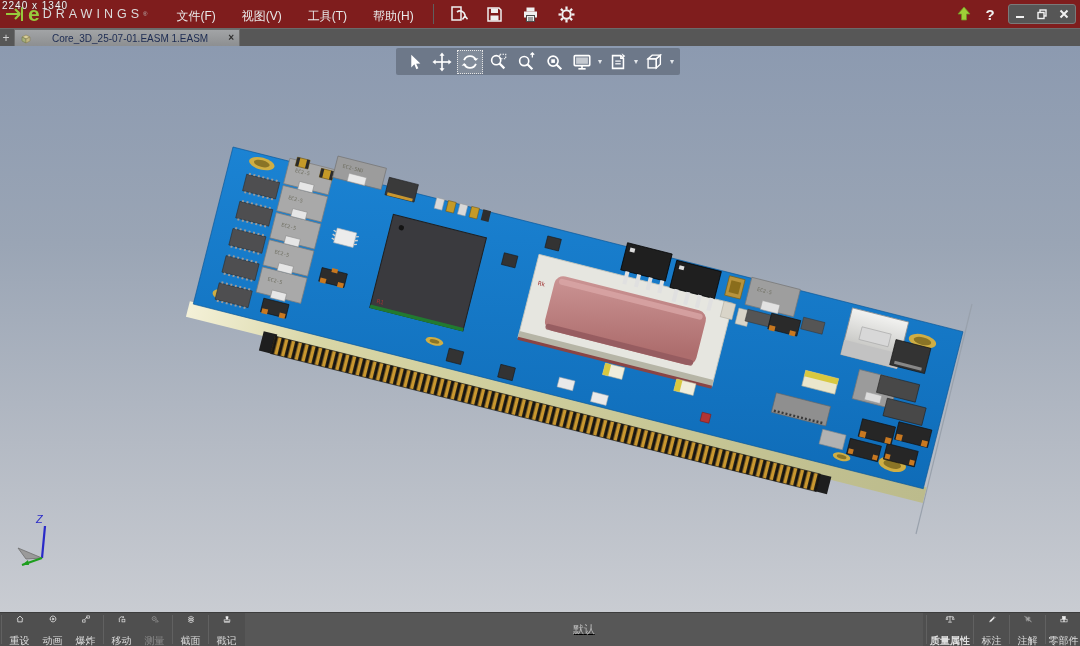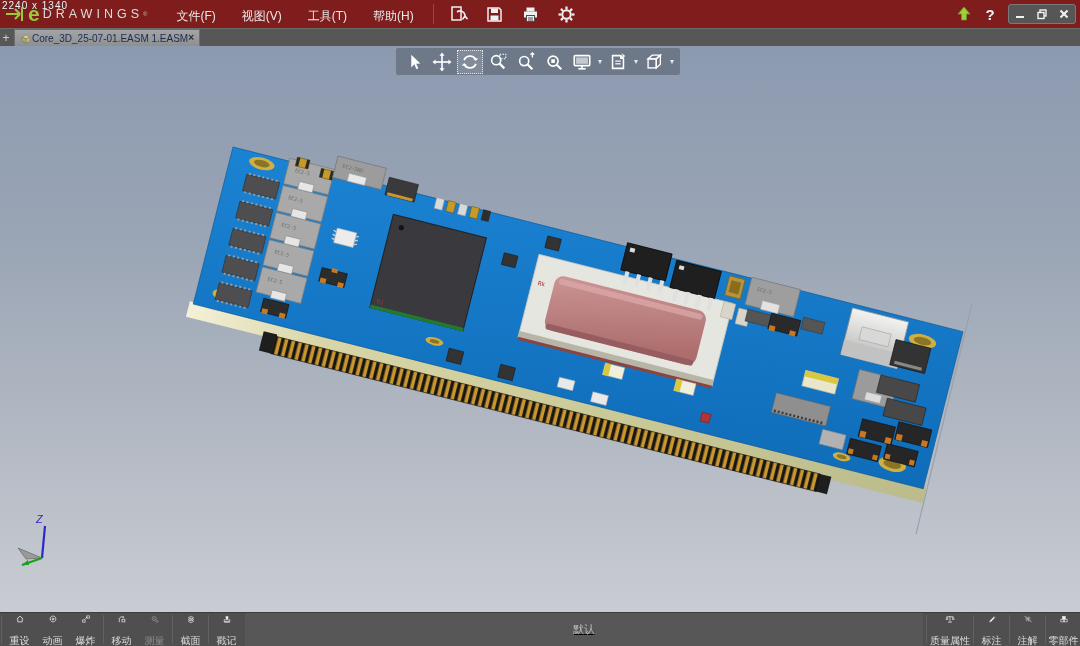--- a/index.html
+++ b/index.html
@@ -21,38 +21,38 @@
   .tb-btn { width:26px; height:24px; display:flex; align-items:center; justify-content:center; }
   .titlebar-right { position:absolute; right:4px; top:0; height:28px; display:flex; align-items:center; gap:8px; }
   .help-q { color:#f0f0f0; font-size:15px; font-weight:bold; width:20px; text-align:center; }
   .win-group { display:flex; align-items:center; border:1px solid #7a7a7a; border-radius:3px; background:#565656; height:20px; }
   .win-btn { width:22px; height:18px; display:flex; align-items:center; justify-content:center; }
 
   
   .tabbar { height:18px; background:#575757; border-top:1px solid #6b6b6b; display:flex; align-items:flex-end; flex:0 0 18px; }
   .newtab { color:#d0d0d0; font-size:12px; width:12px; text-align:center; line-height:16px; }
   .tab { height:17px; margin-left:2px; background:linear-gradient(#a2a4a6,#8d8f91); border:1px solid #6e6e6e; border-bottom:none;
-         display:flex; align-items:center; padding:0 5px; gap:0; }
+         display:flex; align-items:center; padding:0 5px; gap:20px; }
   .tab-label { color:#1c2b52; font-size:10px; white-space:nowrap; }
   .tab-close { color:#2e2e2e; font-size:10px; font-weight:bold; line-height:10px; }
 
   
   .viewport { position:relative; flex:1 1 auto; background:linear-gradient(#8c9ab0 0%, #9aa5b5 35%, #b4bac4 70%, #c9ccd2 100%); overflow:hidden; }
   .vtoolbar { position:absolute; left:396px; top:2px; height:27px; display:flex; align-items:center; gap:2px;
               background:rgba(103,114,130,0.85); border-radius:2px; padding:0 5px; }
   .vtool { width:26px; height:24px; display:flex; align-items:center; justify-content:center; border:1px solid transparent; }
   .vtool.active { border:1px dotted #e6e6e6; background:rgba(255,255,255,0.14); }
   .vcaret { color:#e2e6ea; font-size:8px; padding:0 1px; }
   .triad { position:absolute; left:12px; top:466px; }
 
   
   .statusbar { height:34px; background:#4f4f4f; border-top:1px solid #3c3c3c; display:flex; align-items:stretch; flex:0 0 34px; }
   .sb-sep { width:1px; background:#3e3e3e; border-right:1px solid #616161; margin:2px 1px; }
   .sb-btn { width:33px; display:flex; flex-direction:column; align-items:center; justify-content:center; gap:12px; padding-top:2px; }
-  .sb-btn.wide { width:44px; }
+  .sb-btn.wide { width:44px;font-weight:bold; }
   .sb-btn .lbl { color:#dedede; font-size:10px; line-height:11px; white-space:nowrap; }
   .sb-btn.disabled { opacity:0.42; }
   .sb-center { flex:1 1 auto; background:#575757; display:flex; align-items:center; justify-content:center; margin:0 2px;text-decoration:underline; }
   .sb-center .lbl { color:#b9b9b9; font-size:11px; }
   svg { display:block; }
 </style>
 </head>
 <body>
 
 <div class="app">

